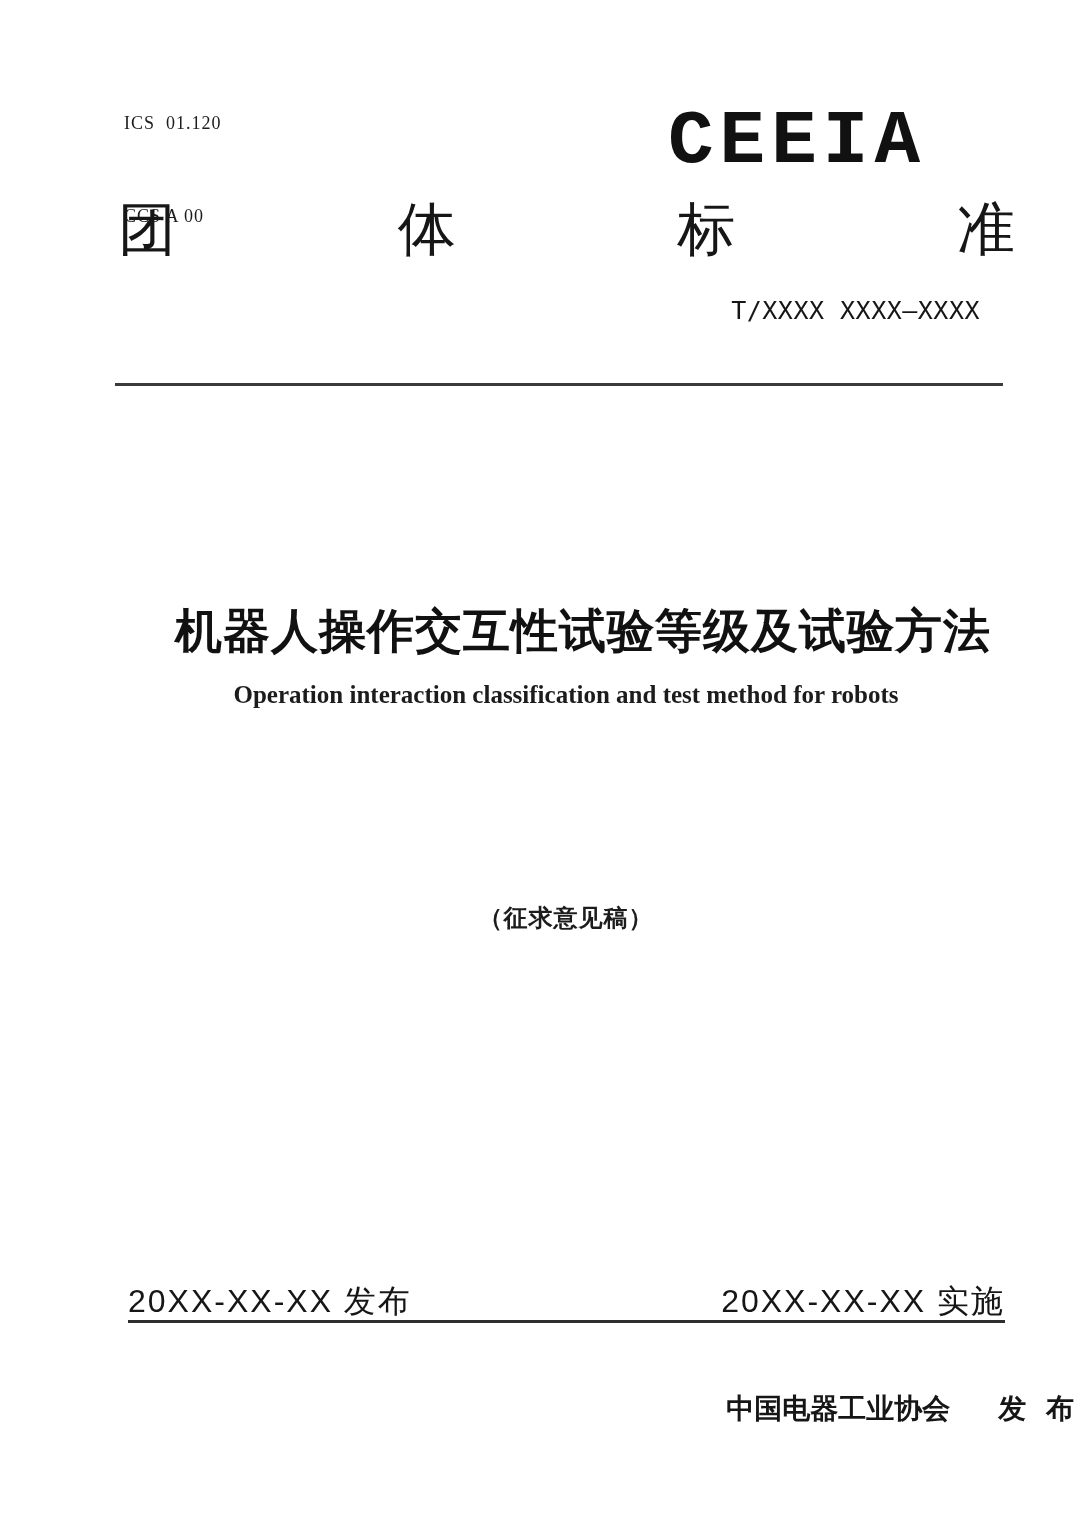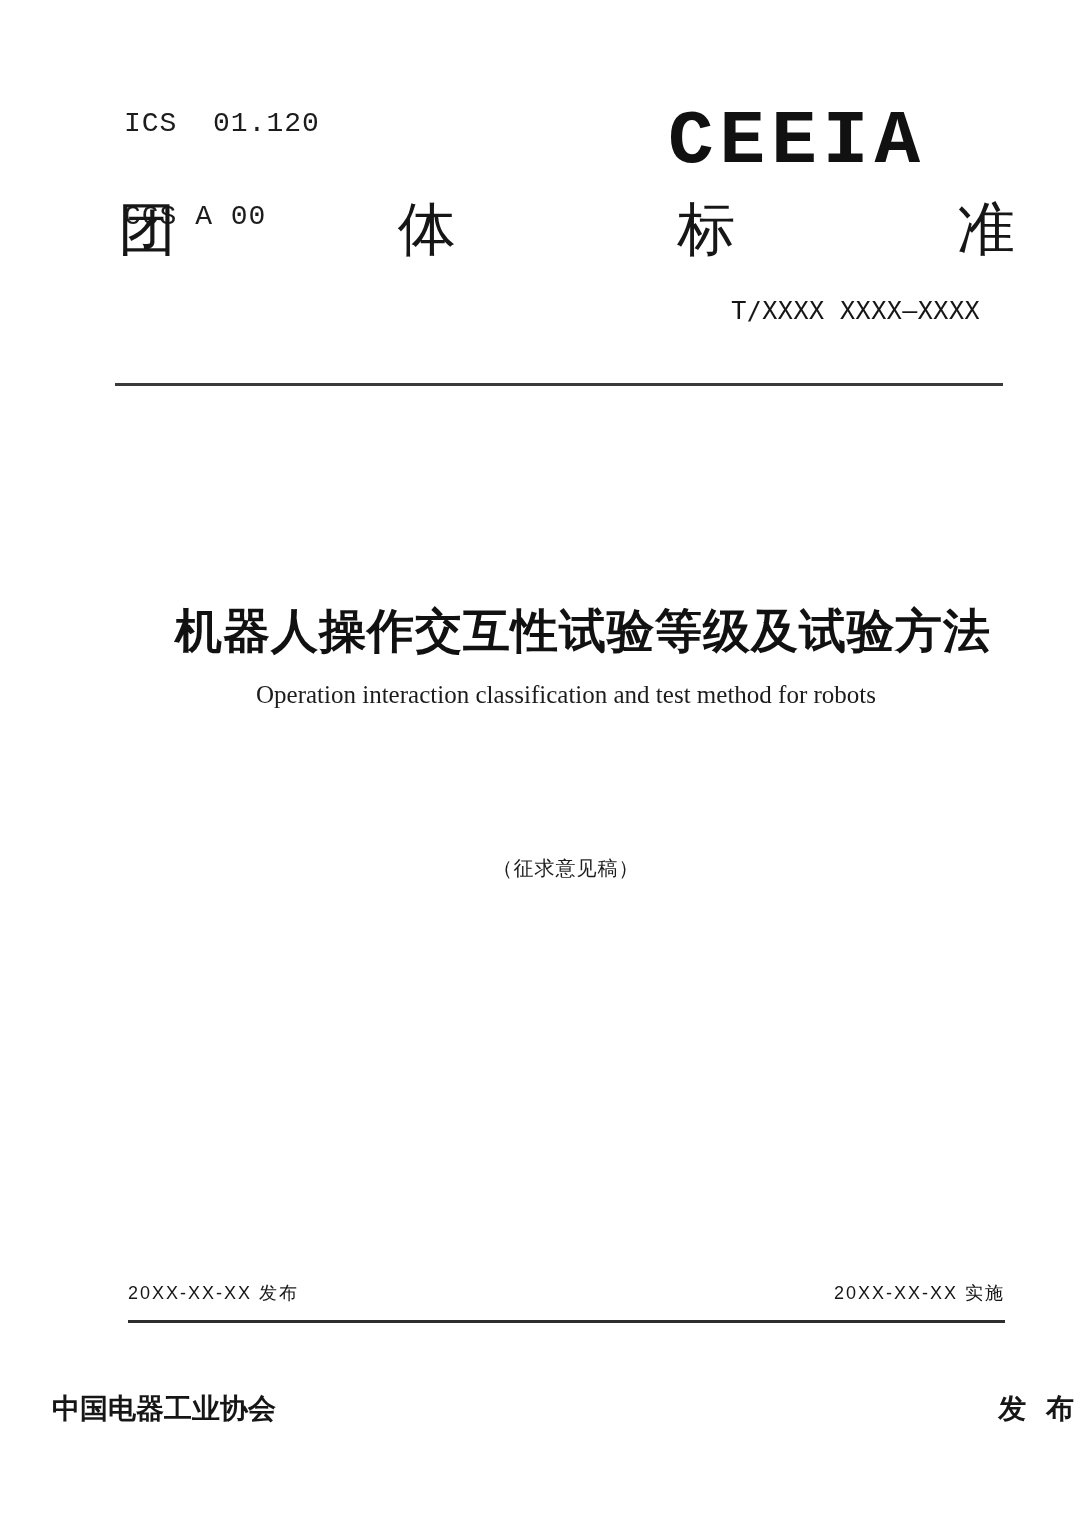--- a/index.html
+++ b/index.html
@@ -13,22 +13,22 @@
     height: 1527px;
     background: #ffffff;
     color: #1c1c1c;
     font-family: "Liberation Sans", sans-serif;
     overflow: hidden;
   }
   .ics-block {
     position: absolute;
     left: 124px;
     top: 46px;
-    font-family: Liberation Mono, monospace;
-    font-size: 28px;
+    font-family: Liberation Serif, serif;
+    font-size: 18px;
     line-height: 31px;
     letter-spacing: 1px;
     white-space: pre;
   }
   .logo {
     position: absolute;
     left: 668px;
     top: 104px;
     font-family: Liberation Mono, monospace;
     font-weight: 700;
@@ -67,74 +67,75 @@
     left: 115px;
     top: 383px;
     width: 888px;
     height: 3px;
   }
   .centered {
     position: absolute;
     left: 52px;
     width: 1028px;
     text-align: center;
+    font-weight: bold;
   }
   .title-zh {
     top: 586px;
     margin: 17px;
     font-size: 47px;
     line-height: 1.2;
     font-weight: 700;
     letter-spacing: 1px;
     color: #111111;
   }
   .title-en {
     top: 680px;
     font-family: "Liberation Serif", serif;
     font-size: 25px;
     line-height: 1.2;
     color: #1c1c1c;
   }
   .draft-stage {
-    top: 856px;
+    top: 904px;
     font-family: "Liberation Serif", serif;
-    font-size: 20px;
+    font-size: 24px;
     line-height: 1.2;
     letter-spacing: 1px;
   }
   .draft-date {
     top: 903px;
     font-family: "Liberation Serif", serif;
     font-size: 20px;
     line-height: 1.2;
   }
   .dates-row {
     position: absolute;
     left: 128px;
     right: 75px;
     top: 1284px;
     display: flex;
     justify-content: space-between;
-    font-size: 18px;
+    font-size: 32px;
     line-height: 1.1;
     font-weight: 500;
     letter-spacing: 2px;
     color: #161616;
   }
   .rule-bottom {
     left: 128px;
     top: 1320px;
     width: 877px;
     height: 3px;
     background: #2e2e2e;
   }
   .publisher-row {
     top: 1392px;
     display: flex;
-    justify-content: space-between;
+    justify-content: flex-end;
     gap: 48px;
     font-size: 28px;
     line-height: 1.2;
     font-weight: 600;
     color: #161616;
   }
   .publish-action {
     white-space: pre;
     letter-spacing: 6px;
   }

